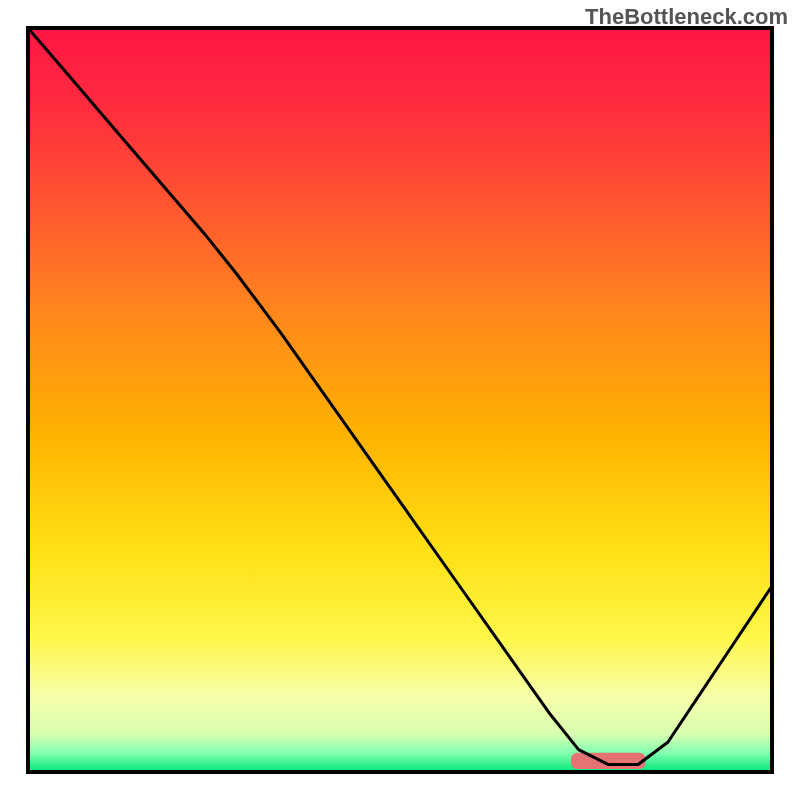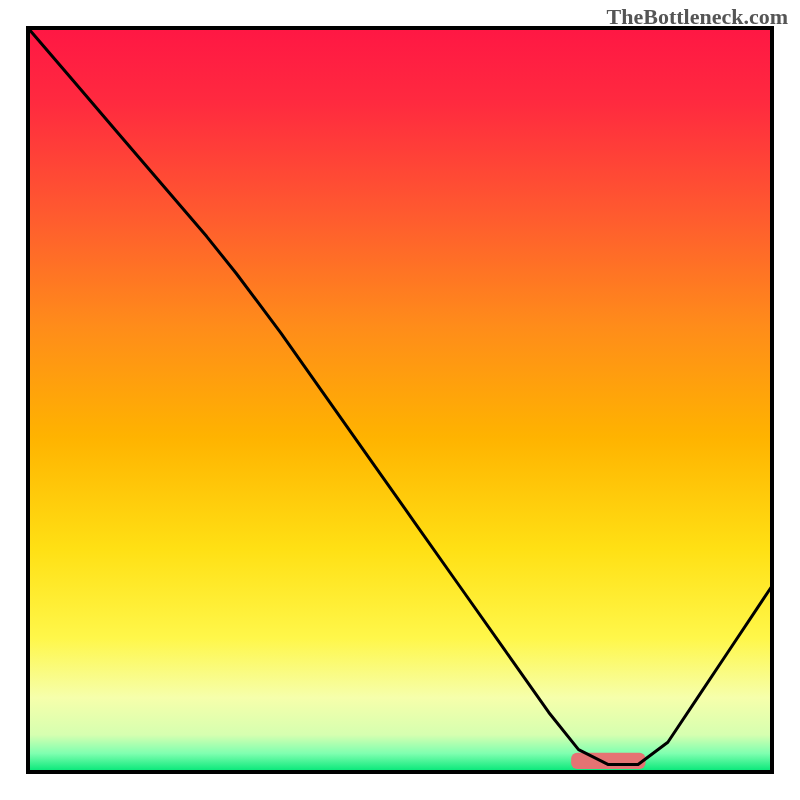--- a/index.html
+++ b/index.html
@@ -16,21 +16,20 @@
     height: 800px;
   }
   .watermark {
     position: absolute;
     top: 4px;
     right: 12px;
     color: #555555;
     font-size: 22px;
     font-weight: bold;
     z-index: 10;
-    font-family: Liberation Serif, serif;
   }
   svg {
     display: block;
   }
 </style>
 </head>
 <body>
 <div class="container">
   <div class="watermark">TheBottleneck.com</div>
   <svg id="chart-svg" width="800" height="800">

